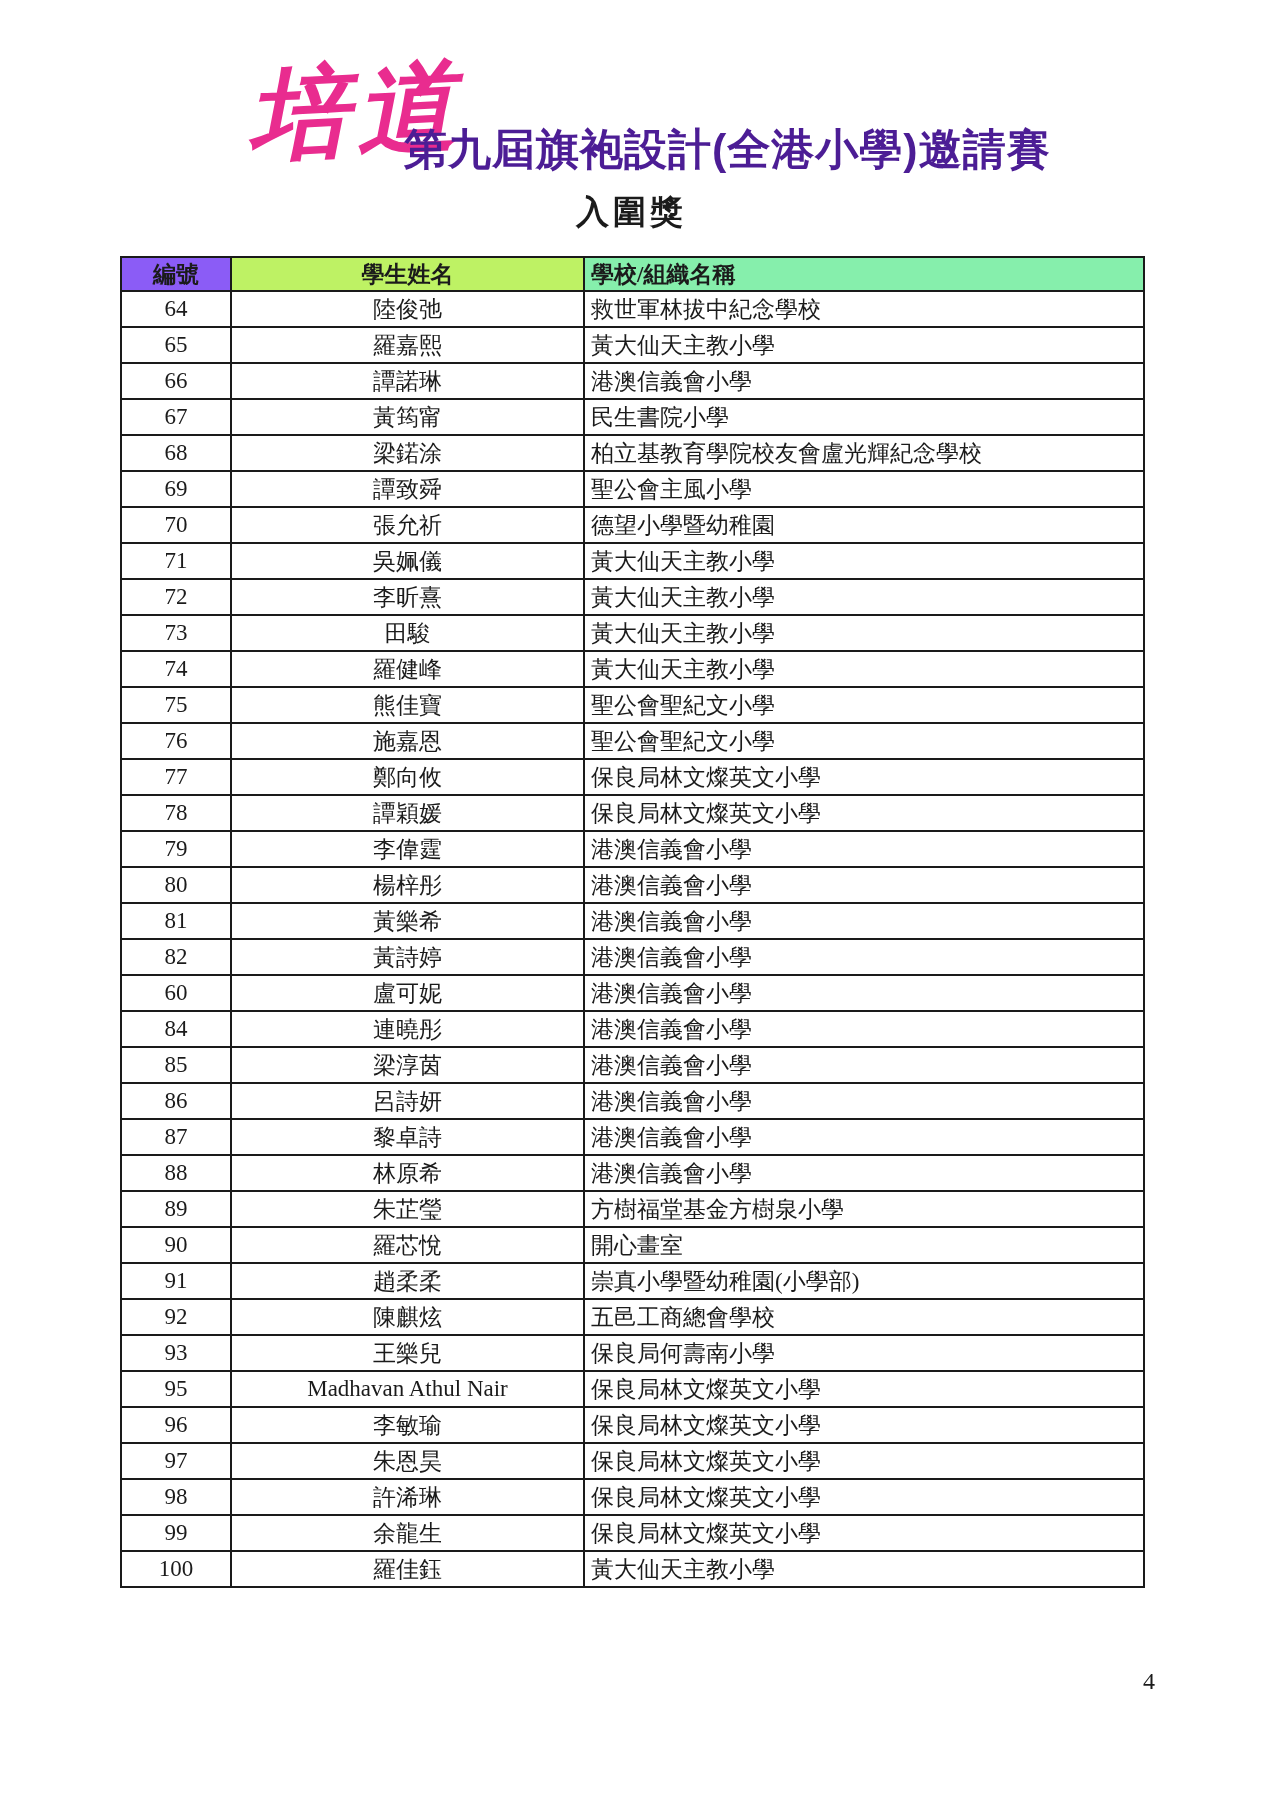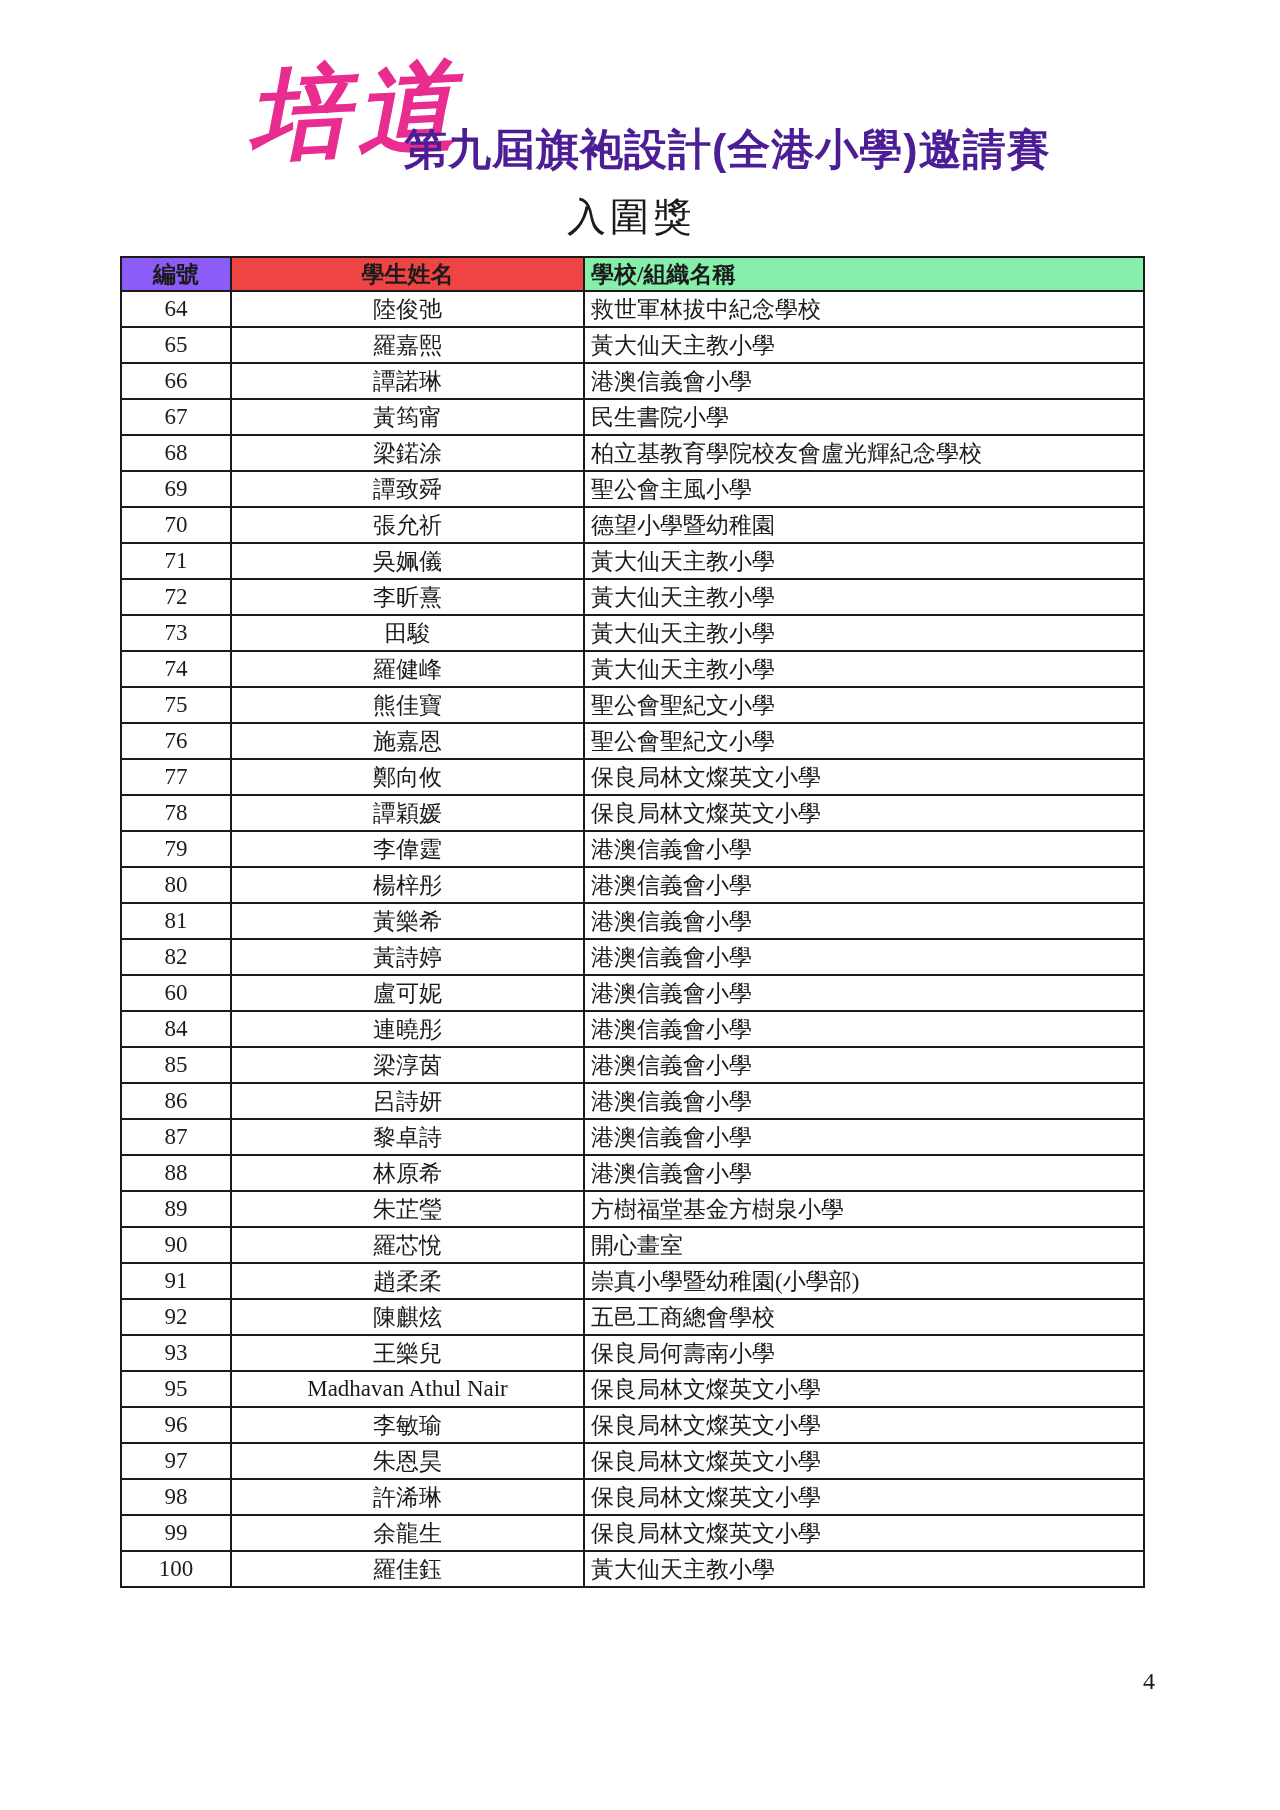--- a/index.html
+++ b/index.html
@@ -24,21 +24,21 @@
   .main-title{
     position:absolute;left:404px;top:126px;
     font-size:43px;line-height:1.1;
     font-weight:bold;
     font-family:"Liberation Sans","DejaVu Sans",sans-serif;
     letter-spacing:1px;
   }
   .section-title{
     position:absolute;left:120px;top:190px;width:1023px;
     text-align:center;
-    font-size:39px;font-weight:normal;
+    font-size:33px;font-weight:bold;
     letter-spacing:4px;
   }
 
   
   table.award{
     position:absolute;left:120px;top:256px;
     width:1023px;
     border-collapse:collapse;
     table-layout:fixed;
     border:2.5px solid #000;
@@ -84,21 +84,21 @@
 
   <table class="award">
     <colgroup>
       <col class="w0">
         <col class="w1">
         <col class="w2">
     </colgroup>
     <thead>
       <tr>
         <th class="c0" style="background: #8b5cf6;">編號</th>
-        <th class="c1" style="background: #ef4444;">學生姓名</th>
+        <th class="c1" style="background: #bef264;">學生姓名</th>
         <th class="c2" style="background: #86efac;">學校/組織名稱</th>
       </tr>
     </thead>
     <tbody>
         <tr>
           <td class="c0">64</td>
           <td class="c1">陸俊弛</td>
           <td class="c2">救世軍林拔中紀念學校</td>
         </tr>
         <tr>

